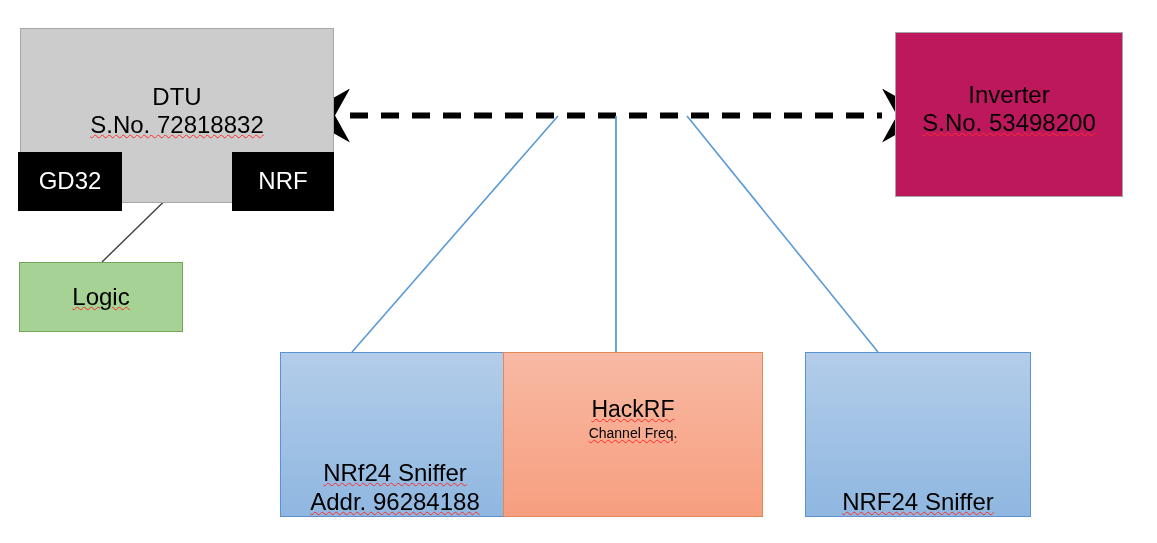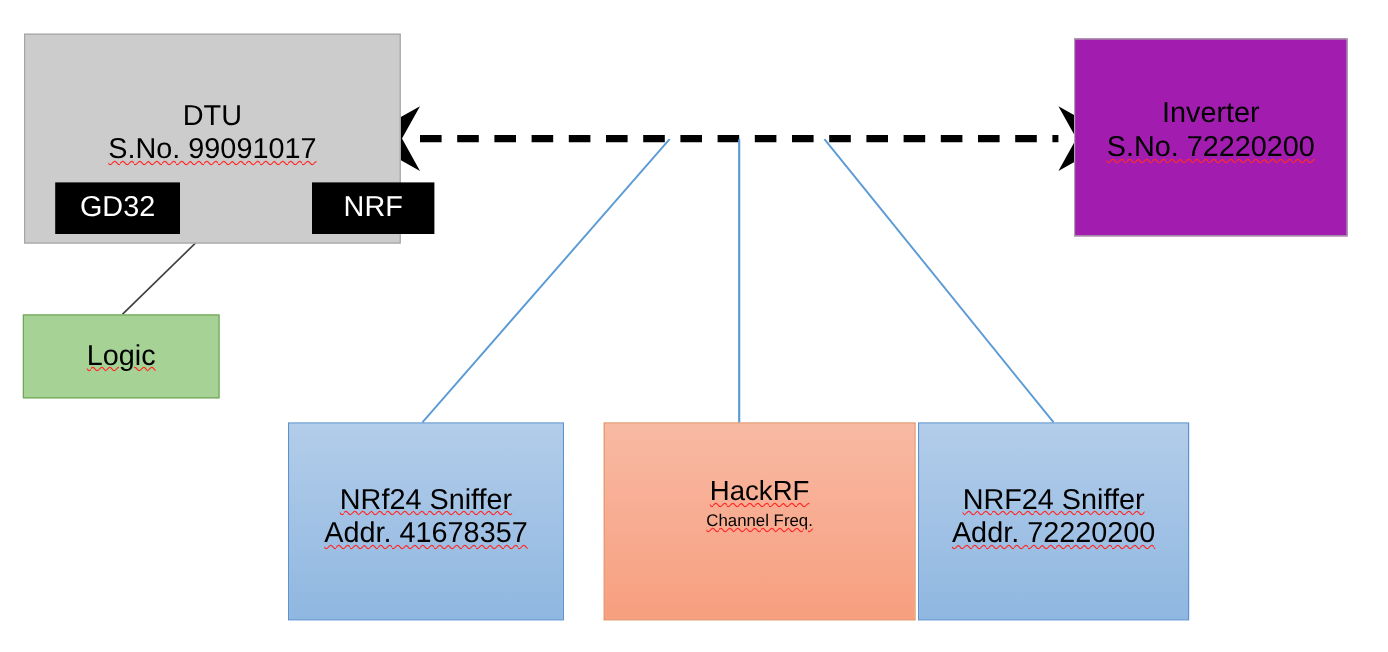--- a/index.html
+++ b/index.html
@@ -45,24 +45,23 @@
   .spell {
     text-decoration: underline;
     text-decoration-color: #ff2a2a;
     text-decoration-style: wavy;
     text-decoration-thickness: 1px;
     text-underline-offset: 1px;
   }
   
   #gd32-box, #nrf-box {
     top: 152px;
-    height: 43px;
+    height: 59px;
     background: #000000;
     border: none;
-    margin-left: 28px;
   }
   #gd32-box { left: 18px; width: 104px; }
   #nrf-box  { left: 232px; width: 102px; }
   #gd32-box .line, #nrf-box .line {
     font-size: 24px;
     color: #ffffff;
   }
   
   #logic-box {
     left: 19px;
@@ -75,34 +74,35 @@
   #logic-box .line {
     font-size: 24px;
     color: #000000;
   }
   
   #inverter-box {
     left: 895px;
     top: 32px;
     width: 228px;
     height: 165px;
-    background: #a21caf;
+    background: #be185d;
     border: 1px solid #a6a6a6;
     justify-content: flex-start;
     padding-top: 48px;
   }
   #inverter-box .line {
     font-size: 24px;
     color: #000000;
   }
   
   .sniffer {
     background: linear-gradient(180deg, #b3cdea 0%, #8fb7e0 100%);
     border: 1px solid #5b92cf;
-    justify-content: flex-start;
+    justify-content: flex-end;
+    margin-left: 40px;
   }
   #sniffer-left {
     left: 240px;
     top: 352px;
     width: 230px;
     height: 165px;
     padding-top: 50px;
   }
   #sniffer-right {
     left: 765px;
@@ -183,48 +183,47 @@
     <g>
       <line x1="616" y1="116" x2="616" y2="352" stroke="#5b9bd5" stroke-width="1.8"></line>
     </g>
     <g>
       <line x1="687" y1="116" x2="878" y2="352" stroke="#5b9bd5" stroke-width="1.6"></line>
     </g>
   </svg>
 
   <div class="node" id="dtu-box">
     <div class="line">DTU</div>
-    <div class="line spell">S.No. 99091017</div>
+    <div class="line spell">S.No. 72818832</div>
   </div>
 
   <div class="node" id="gd32-box">
     <div class="line">GD32</div>
   </div>
 
   <div class="node" id="nrf-box">
     <div class="line">NRF</div>
   </div>
 
   <div class="node" id="logic-box">
     <div class="line spell">Logic</div>
   </div>
 
   <div class="node" id="inverter-box">
     <div class="line">Inverter</div>
-    <div class="line spell">S.No. 72220200</div>
+    <div class="line spell">S.No. 53498200</div>
   </div>
 
   <div class="node sniffer" id="sniffer-left">
     <div class="line spell">NRf24 Sniffer</div>
-    <div class="line spell">Addr. 41678357</div>
+    <div class="line spell">Addr. 96284188</div>
   </div>
 
   <div class="node" id="hackrf-box">
     <div class="title spell">HackRF</div>
     <div class="line spell">Channel Freq.</div>
   </div>
 
   <div class="node sniffer" id="sniffer-right">
     <div class="line spell">NRF24 Sniffer</div>
-    <div class="line spell">Addr. 72220200</div>
   </div>
 
 </div>
 
 </body></html>

